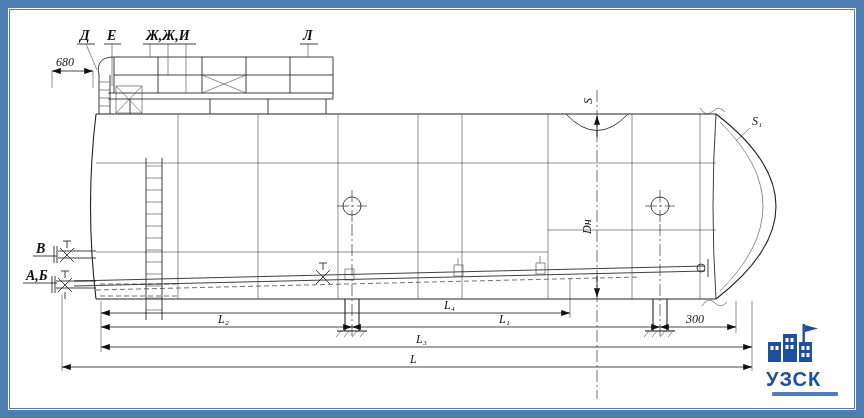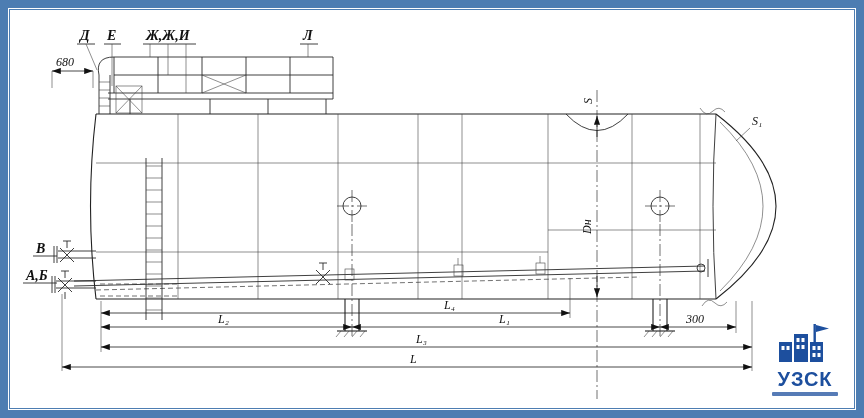--- a/index.html
+++ b/index.html
@@ -11,21 +11,21 @@
   .inner-frame{position:absolute;inset:1px;border:1px solid #4d7db2;pointer-events:none;}
   svg.draw{position:absolute;left:0;top:0;}
   .ln{stroke:#222;stroke-width:1.1;fill:none;}
   .med{stroke:#2a2a2a;stroke-width:.9;fill:none;}
   .thin{stroke:#444;stroke-width:.6;fill:none;}
   .cl{stroke:#333;stroke-width:.7;fill:none;stroke-dasharray:12 3 2 3;}
   .hid{stroke:#333;stroke-width:.7;fill:none;stroke-dasharray:5 3;}
   .dim{stroke:#1a1a1a;stroke-width:.8;fill:none;}
   text.big{font:italic 600 14px "Liberation Serif",serif;fill:#111;}
   text.sm{font:italic 12px "Liberation Serif",serif;fill:#111;}
-  .logo{position:absolute;right:12px;bottom:14px;width:78px;text-align:center;}
+  .logo{position:absolute;right:12px;bottom:14px;width:78px;text-align:left;}
   .logo-title{font:bold 20px "Liberation Sans",sans-serif;color:#1d4f9e;letter-spacing:1px;line-height:1;margin-top:1px;}
   .logo-tagline{height:4px;width:66px;margin:3px auto 0;background:#1d4f9e;opacity:.75;border-radius:1px;}
 </style>
 </head>
 <body>
 
 <div class="sheet">
   <div class="inner-frame"></div>
 
   <svg class="draw" width="848" height="402" viewBox="8 8 848 402">

